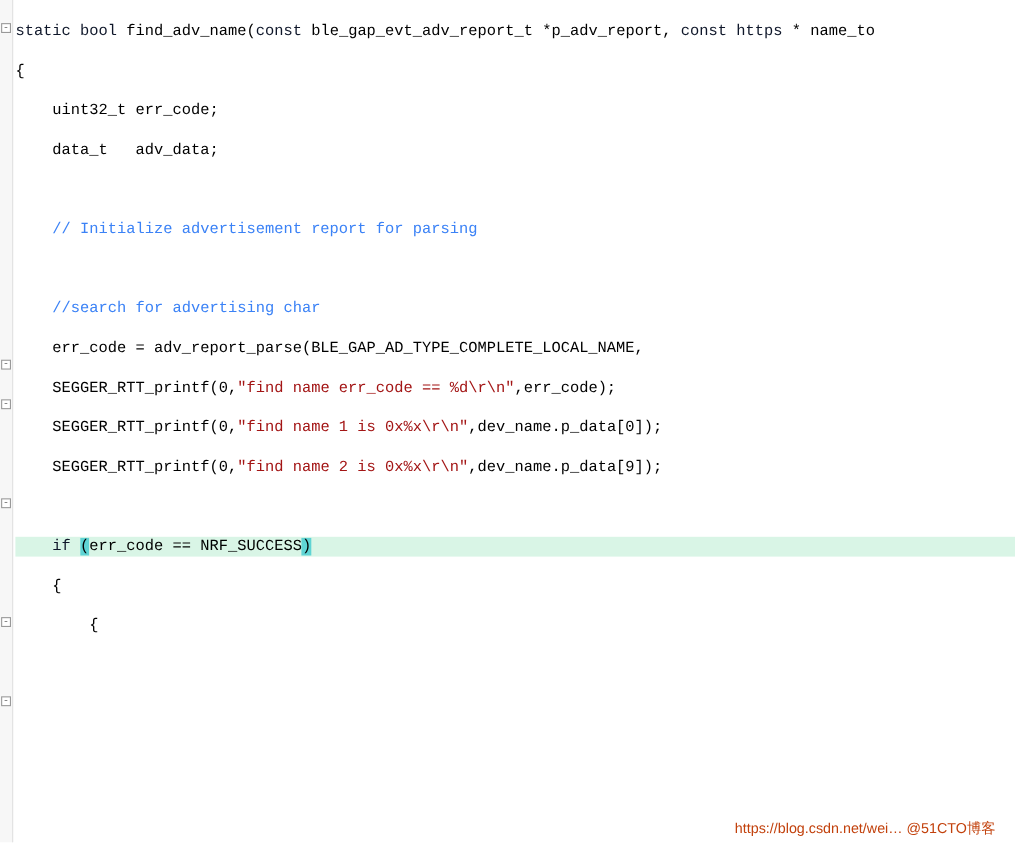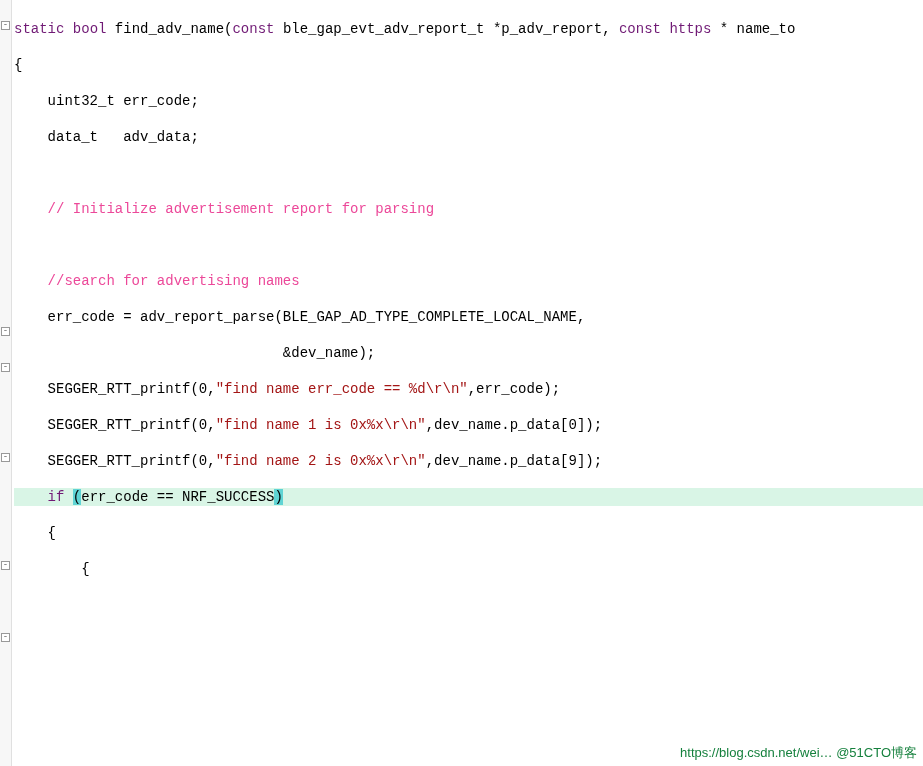--- a/index.html
+++ b/index.html
@@ -45,32 +45,33 @@
     left: 14px;
     top: 2px;
     width: 909px;
   }
   .line {
     height: 18px;
     line-height: 18px;
   }
   .hl-line {
     background: #d9f5e6;
+    margin-top: 36px;
   }
   .hl-brace {
     background: #5fd4d4;
   }
-  .kw { color: #701a75; }
-  .cm { color: #ec4899; }
+  .kw { color: #0f172a; }
+  .cm { color: #3b82f6; }
   .str { color: #a31515; }
   .watermark {
     position: absolute;
-    right: 6px;
+    right: 18px;
     bottom: 4px;
-    color: #15803d;
+    color: #c2410c;
     font-size: 13px;
     font-family: sans-serif;
     white-space: nowrap;
   }
 </style>
 </head>
 <body>
 
 
 
@@ -84,23 +85,22 @@
 </div>
 
 <div class="code-area">
 <div class="line"><span class="kw">static</span> <span class="kw">bool</span><span> find_adv_name(</span><span class="kw">const</span><span> ble_gap_evt_adv_report_t *p_adv_report, </span><span class="kw">const</span> <span class="kw">https</span><span> * name_to</span></div>
 <div class="line"><span>{</span></div>
 <div class="line"><span>    uint32_t err_code;</span></div>
 <div class="line"><span>    data_t   adv_data;</span></div>
 <div class="line"><span></span></div>
 <div class="line"><span class="cm">    // Initialize advertisement report for parsing</span></div>
 <div class="line"><span></span></div>
-<div class="line"><span class="cm">    //search for advertising names</span></div>
+<div class="line"><span class="cm">    //search for advertising char</span></div>
 <div class="line"><span>    err_code = adv_report_parse(BLE_GAP_AD_TYPE_COMPLETE_LOCAL_NAME,</span></div>
-<div class="line"><span>                                &amp;dev_name);</span></div>
 <div class="line"><span>    SEGGER_RTT_printf(0,</span><span class="str">"find name err_code == %d\r\n"</span><span>,err_code);</span></div>
 <div class="line"><span>    SEGGER_RTT_printf(0,</span><span class="str">"find name 1 is 0x%x\r\n"</span><span>,dev_name.p_data[0]);</span></div>
 <div class="line"><span>    SEGGER_RTT_printf(0,</span><span class="str">"find name 2 is 0x%x\r\n"</span><span>,dev_name.p_data[9]);</span></div>
 <div class="line hl-line"><span>    </span><span class="kw">if</span><span> </span><span class="hl-brace">(</span><span>err_code == NRF_SUCCESS</span><span class="hl-brace">)</span></div>
 <div class="line"><span>    {</span></div>
 <div class="line"><span>        {</span></div>
 
 
 
 

